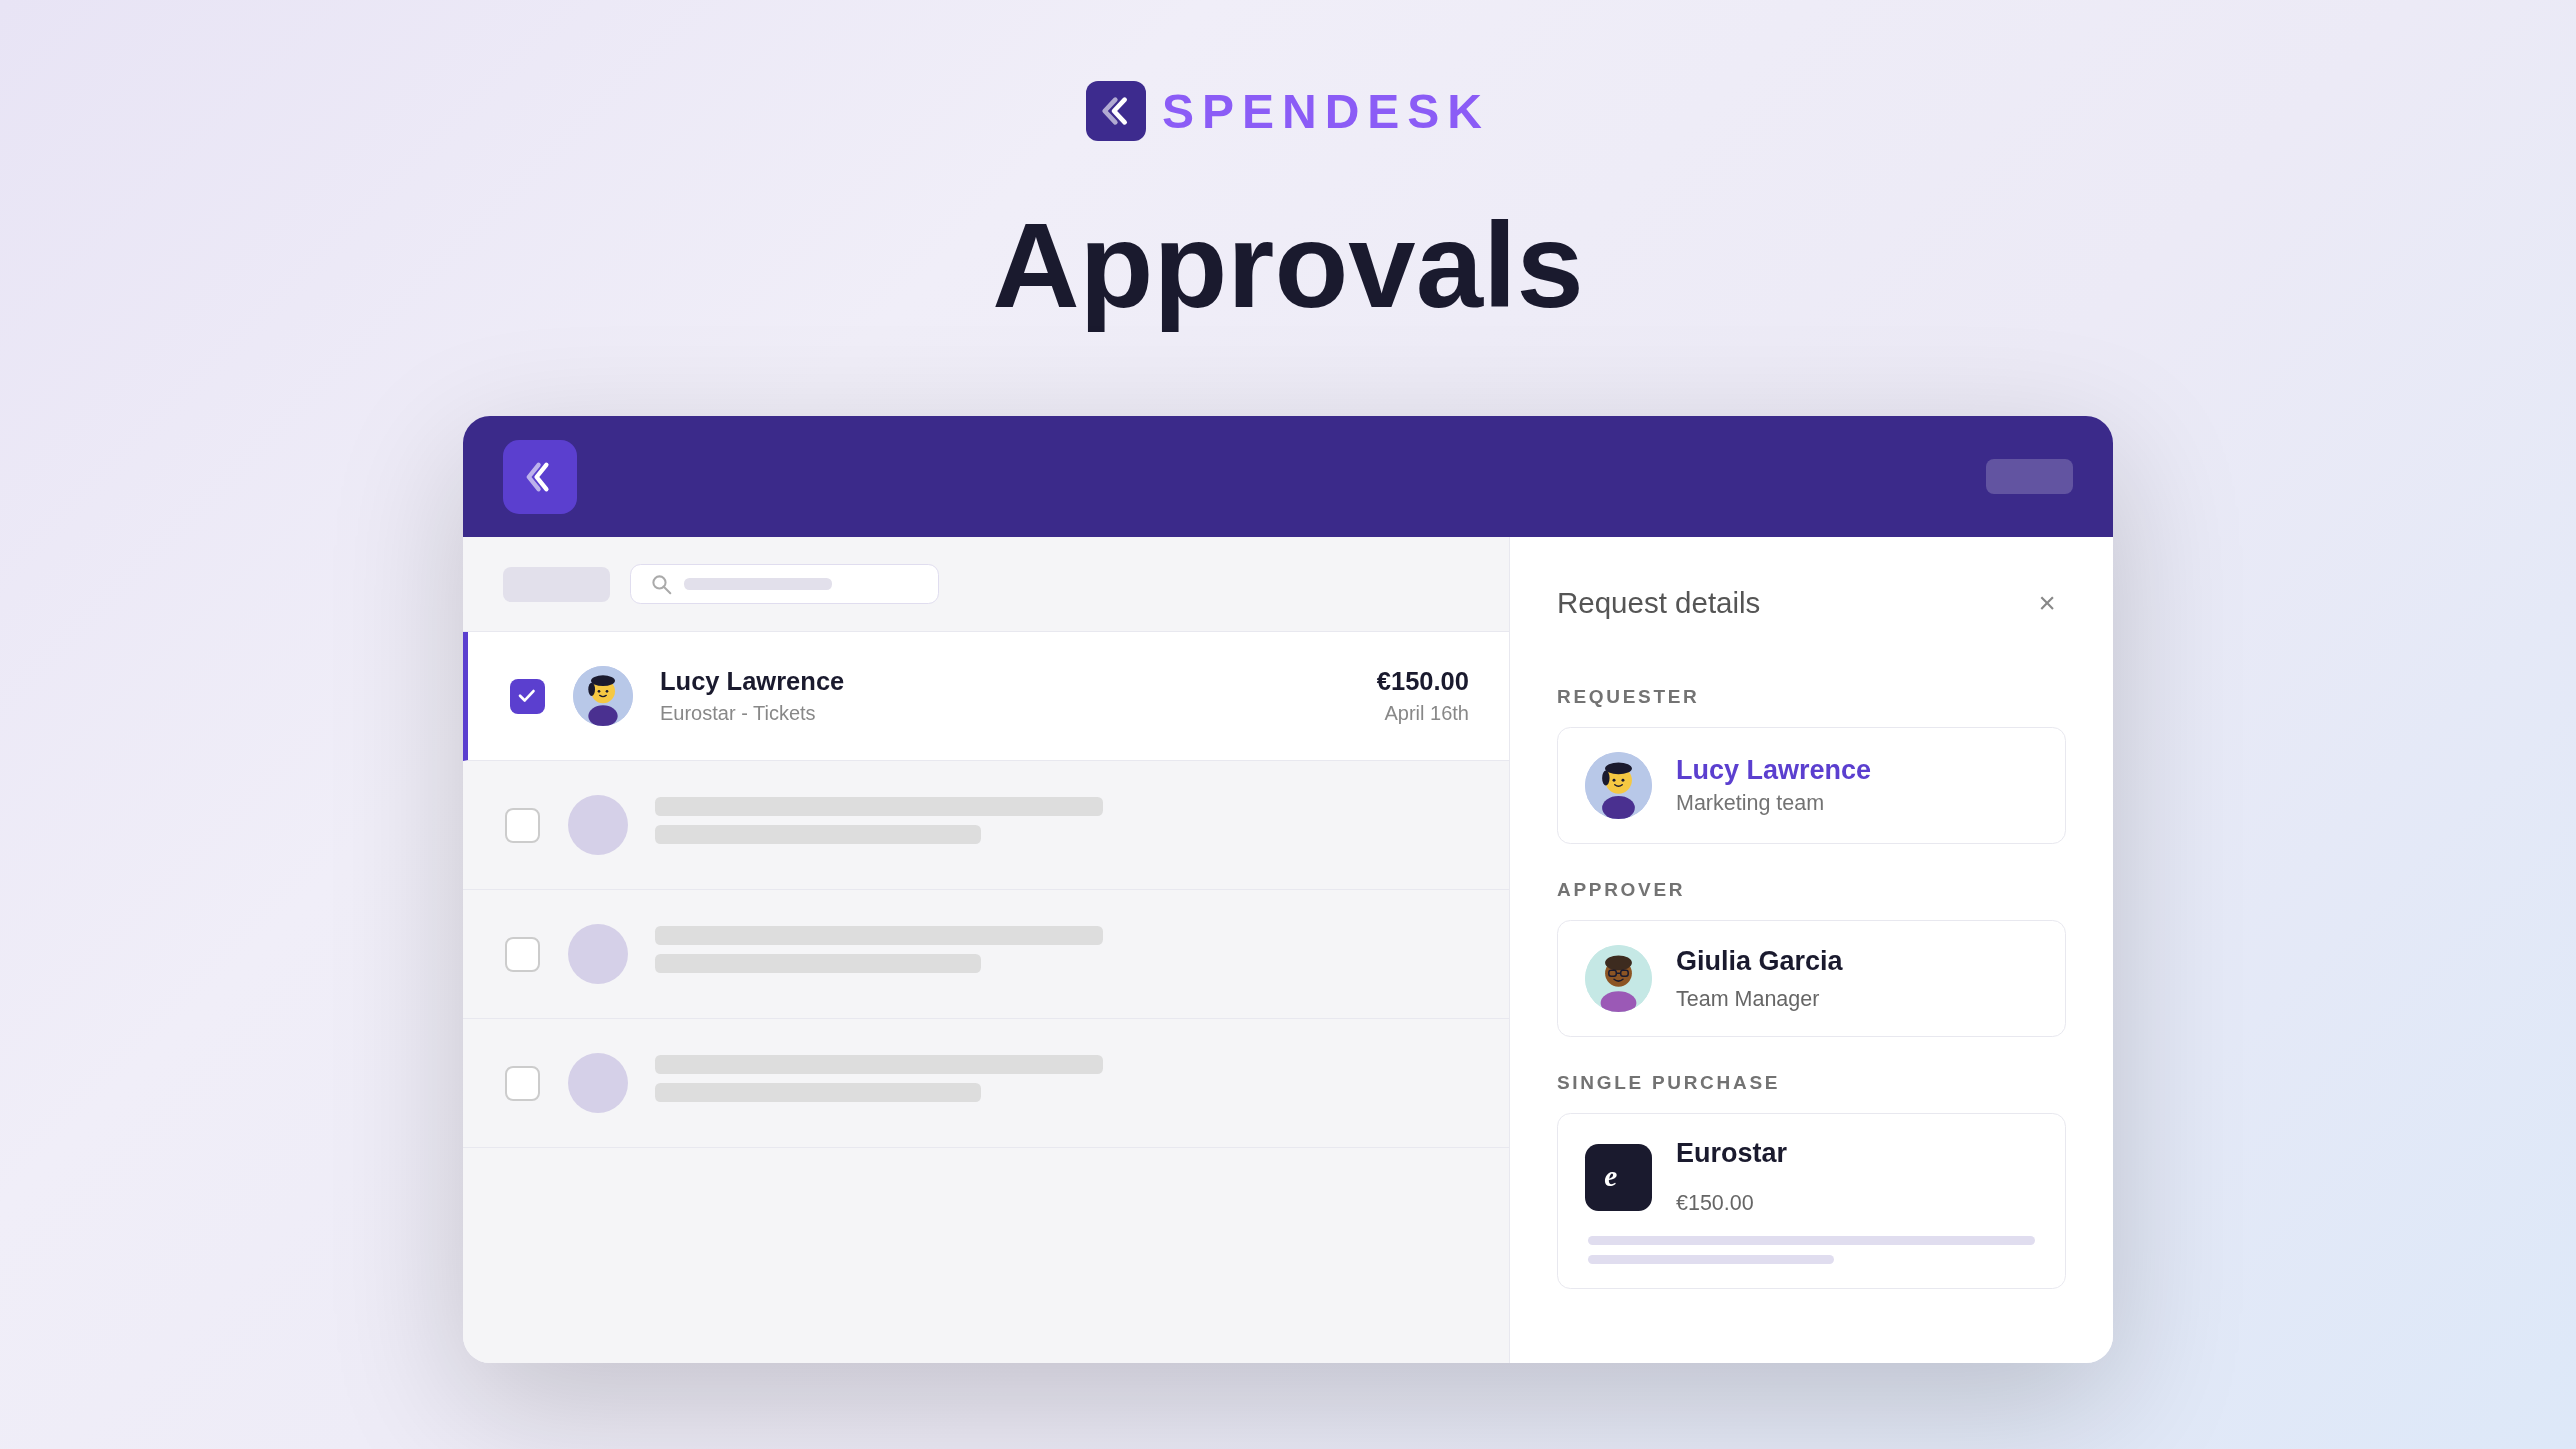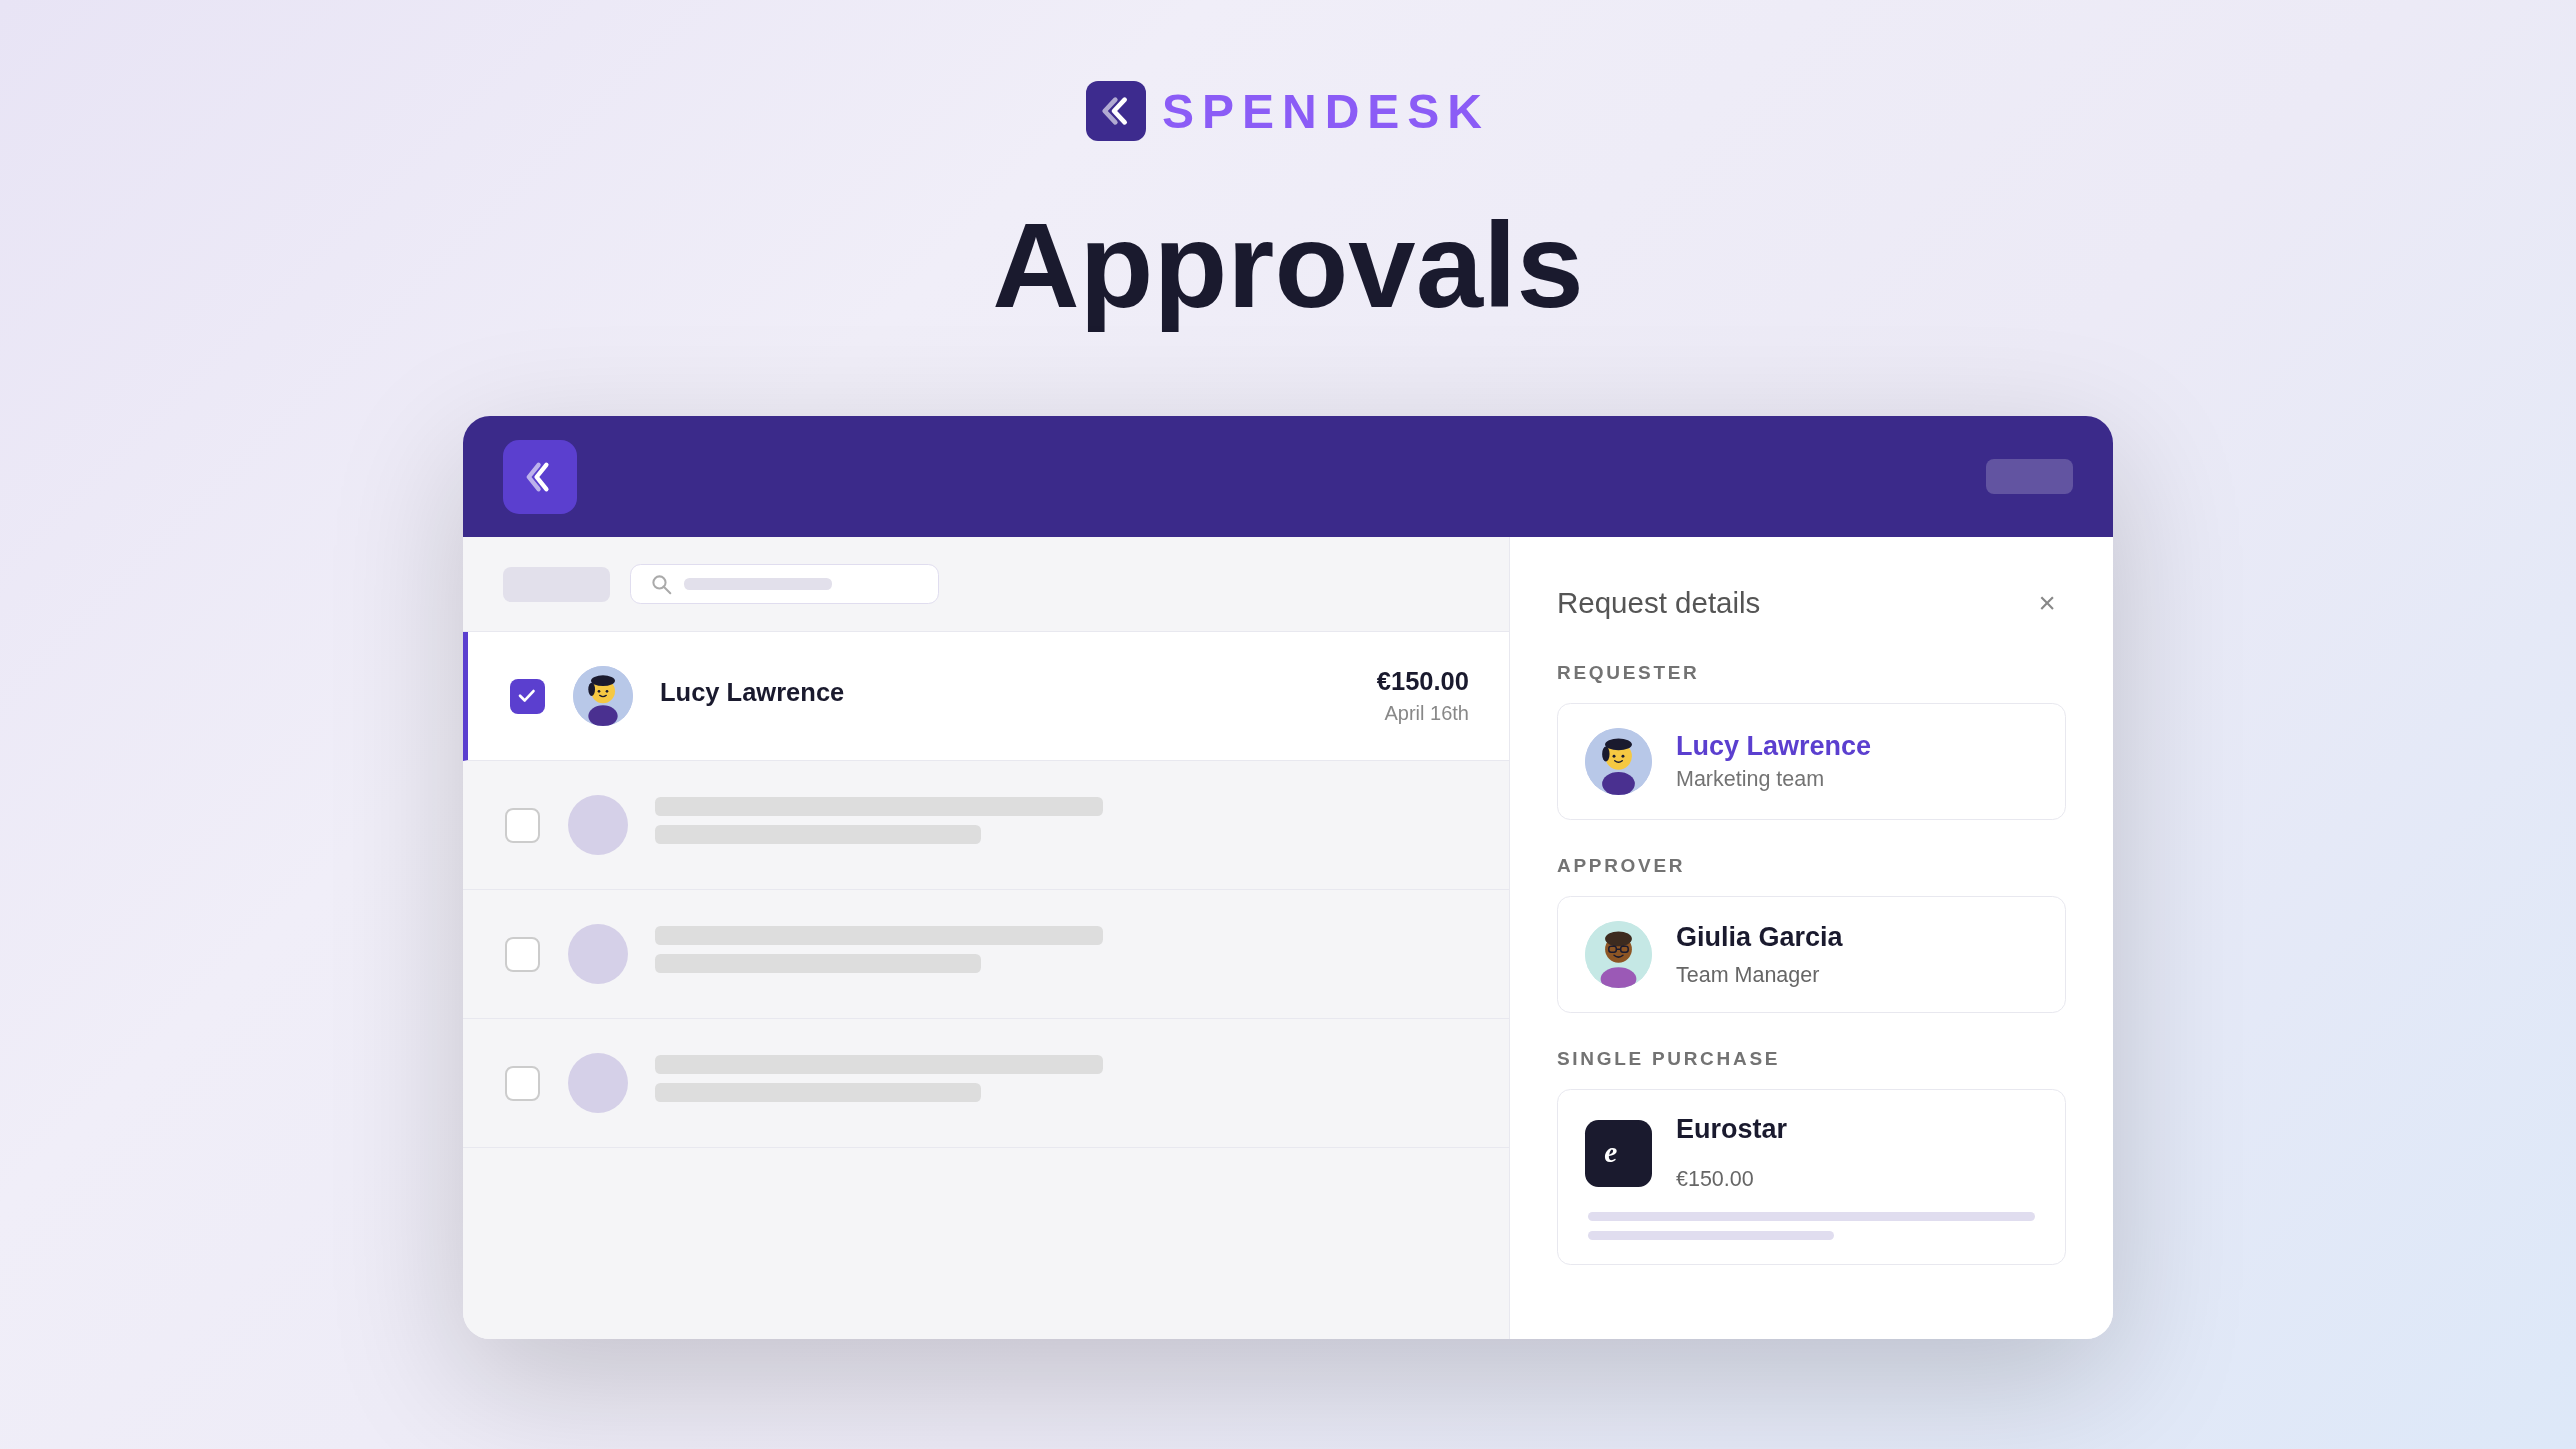--- a/index.html
+++ b/index.html
@@ -251,21 +251,21 @@
       border-left: 1.3px solid #e8e8ef;
       flex-shrink: 0;
       padding: 47px;
       position: relative;
     }
 
     .detail-header {
       display: flex;
       justify-content: space-between;
       align-items: center;
-      margin-bottom: 40px;
+      margin-bottom: 64px;
     }
 
     .detail-title {
       font-size: 29.5px;
       font-weight: 500;
       color: #555;
     }
 
     .close-btn {
       width: 38px;
@@ -497,20 +497,21 @@
                 <ellipse cx="28" cy="35" rx="5" ry="10" fill="#1a1a2e"></ellipse>
 
                 <circle cx="39" cy="38" r="2" fill="#1a1a2e"></circle>
                 <circle cx="51" cy="38" r="2" fill="#1a1a2e"></circle>
                 <path d="M40 44 Q45 48 50 44" stroke="#1a1a2e" stroke-width="2" fill="none" stroke-linecap="round"></path>
               </svg>
             </div>
           </div>
           <div class="item-info">
             <div class="item-name">Lucy Lawrence</div>
+            <div class="item-sub">Eurostar - Tickets</div>
           </div>
           <div class="item-amount">
             <div class="amount-value">€150.00</div>
             <div class="amount-date">April 16th</div>
           </div>
         </div>
 
         <div class="list-item placeholder">
           <div class="checkbox-area">
             <div class="checkbox-unchecked"></div>

